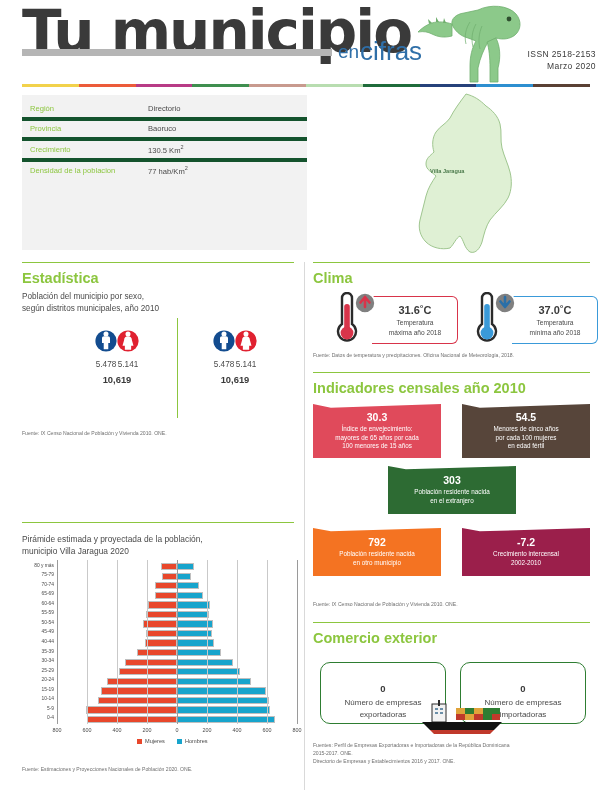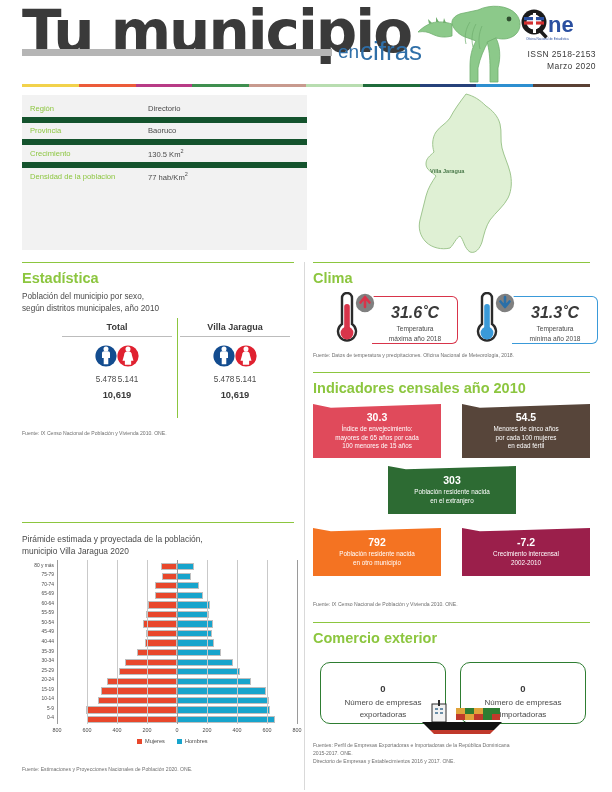--- a/index.html
+++ b/index.html
@@ -54,21 +54,21 @@
   .colorstrip span { height:3px; }
 
   
   .info-card {
     position:absolute; left:22px; top:95px; width:285px; height:155px;
     background:#f2f2f2;
   }
   .info-table { width:100%; border-collapse:collapse; margin-top:6px; }
   .info-table td {
     font-size:7.6px; padding:3.4px 0 3.4px 8px;
-    border-bottom:6px solid #14532d;
+    border-bottom:4px solid #14532d;
   }
   .info-table td.k { color:#8cc63f; width:118px; }
   .info-table td.v { color:#4a4a4a; }
   .info-table tr:last-child td { border-bottom:none; }
   sup { font-size:5.5px; }
 
   
   .map-wrap { position:absolute; left:380px; top:92px; width:210px; height:165px; }
   .map-label {
     position:absolute; left:430px; top:168px;
@@ -96,21 +96,21 @@
   .demo-colhead { font-size:9px; color:#3a3a3a; font-weight:bold; padding-bottom:4px; }
   .demo-underline { height:1px; background:#bcbcbc; margin:0 4px; }
   .demo-icons { display:flex; justify-content:center; margin-top:8px;align-items:center; }
   .demo-ic { text-align:center; }
   .demo-num { font-size:8.2px; color:#4a4a4a; margin-top:4px; }
   .demo-total { font-size:9.4px; font-weight:bold; color:#3a3a3a; margin-top:5px; }
   .vdiv-demo { position:absolute; left:177px; top:318px; width:1px; height:100px; background:#8cc63f; }
 
   
   .thermo-box { position:absolute; }
-  .temp-val { font-size:16px; font-weight:bold; color:#3a3a3a; text-align:center;font-style:italic; }
+  .temp-val { font-size:11px; font-weight:bold; color:#3a3a3a; text-align:center; }
   .temp-cap { font-size:6.6px; color:#4a4a4a; text-align:center; line-height:1.45; margin-top:2px; }
 
   
   .ribbon { position:absolute; color:#ffffff; text-align:center; }
   .ribbon .rv { font-size:10.5px; font-weight:bold; }
   .ribbon .rl { font-size:6.3px; line-height:1.42; margin-top:2px; }
   .ribbon-inner { position:relative; z-index:2; padding:0 7px; }
 
   
   .trade-box {
@@ -165,32 +165,20 @@
           <path d="M74 24 C71 31 70 39 72 47"></path>
         </g>
         <g fill="#6fae6d">
           <path d="M24 21 l-4 -4 l1 5 z"></path>
             <path d="M31 20 l-3 -5 l0 5 z"></path>
           <path d="M38 21 l-2 -5 l-1 5 z"></path>
         </g>
       </svg>
     </div>
 
-    <div class="one-logo">
-      <svg width="72" height="34" viewBox="0 0 72 34">
-        <circle cx="14" cy="14" r="12.5" fill="#1b1b1b"></circle>
-        <circle cx="14" cy="14" r="7.6" fill="#ffffff"></circle>
-        <path d="M4 9 h20 v3.2 h-20 z" fill="#2a4fa0"></path>
-        <path d="M4 13.4 h20 v3.2 h-20 z" fill="#d32f2f"></path>
-        <path d="M13 5 l3 0 l0 20 l-3 0 z" fill="#ffffff"></path>
-        <path d="M19.5 22 l7 7.5" stroke="#1b1b1b" stroke-width="3.4" fill="none"></path>
-        <text x="28" y="24" font-family="Liberation Sans, sans-serif" font-size="22" font-weight="bold" fill="#2a4fa0">ne</text>
-        <text x="6" y="32" font-family="Liberation Sans, sans-serif" font-size="3.1" fill="#2a4fa0">Oficina Nacional de Estadística</text>
-      </svg>
-    </div>
 
     <div class="issn">
       <div>ISSN  2518-2153</div>
       <div>Marzo 2020</div>
     </div>
 
     <div class="colorstrip" id="colorstrip">
         <span style="background: rgb(242, 210, 75); flex: 1 1 0%;"></span>
         <span style="background: rgb(236, 91, 58); flex: 1 1 0%;"></span>
         <span style="background: rgb(184, 59, 134); flex: 1 1 0%;"></span>
@@ -245,30 +233,20 @@
 
   <div class="sec-rule" style="left:22px; top:262px; width:272px;"></div>
   <div class="sec-title" style="left:22px; top:270px;">Estadística</div>
   <div class="sec-sub" style="left:22px; top:291px; width:265px; white-space:pre-line;">Población del municipio por sexo,
 según distritos municipales, año 2010</div>
 
   <div class="vdiv-demo"></div>
   <div class="demo-grid" id="demo-grid">
       <div class="demo-headrow">
         <div class="demo-col">
-          <div class="demo-colhead">Total</div>
-          <div class="demo-underline"></div>
-        </div>
-        <div class="demo-col">
-          <div class="demo-colhead">Villa Jaragua</div>
-          <div class="demo-underline"></div>
-        </div>
-      </div>
-      <div class="demo-headrow">
-        <div class="demo-col">
           <div class="demo-icons">
             <div class="demo-ic"><span><svg width="22" height="22" viewBox="0 0 20 28">
                   <circle cx="10" cy="14" r="13.5" fill="#134c8f"></circle>
                   <circle cx="10" cy="5.2" r="3.2" fill="#fff"></circle>
                   <path d="M7.5 8 h5 c1.6 0 2.6 1 2.6 2.6 v6 h-2.2 v8 h-5.8 v-8 h-2.2 v-6 c0 -1.6 1 -2.6 2.6 -2.6 z" fill="#fff"></path>
                 </svg></span><div class="demo-num">5.478</div></div>
             <div class="demo-ic"><span><svg width="22" height="22" viewBox="0 0 20 28">
                   <circle cx="10" cy="14" r="13.5" fill="#e02130"></circle>
                   <circle cx="10" cy="5.2" r="3.2" fill="#fff"></circle>
                   <path d="M10 8 c-3 0 -5 2 -5 5 l-2 7 h3 l0 5 h8 l0 -5 h3 l-2 -7 c0 -3 -2 -5 -5 -5 z" fill="#fff"></path>
@@ -321,21 +299,21 @@
         <div style="position:absolute;left:0px;top:0px;"><svg width="34" height="56" viewBox="0 0 34 56">
             <path d="M12 6 a5 5 0 0 1 10 0 v26 a9 9 0 1 1 -10 0 z" fill="#ffffff" stroke="#2b2b2b" stroke-width="2.4"></path>
             <circle cx="17" cy="41" r="6.4" fill="#3a9ad9"></circle>
             <rect x="14.2" y="12" width="5.6" height="28" rx="2.8" fill="#3a9ad9"></rect>
           </svg></div>
         <div style="position:absolute;left:24px;top:0px;"><svg width="22" height="22" viewBox="0 0 22 22">
             <circle cx="11" cy="11" r="10" fill="#808080" stroke="#ffffff" stroke-width="1.6"></circle>
             <path d="M11 5 L11 14 M11 15 L6.5 9.5 M11 15 L15.5 9.5" stroke="#2a6fa8" stroke-width="2.6" fill="none" stroke-linecap="round"></path>
           </svg></div>
         <div style="position:absolute;left:48px;top:12px;right:6px;">
-          <div class="temp-val">31.3˚C</div>
+          <div class="temp-val">37.0˚C</div>
           <div class="temp-cap" style="white-space:pre-line">Temperatura
 mínima año 2018</div>
         </div>
       </div>
     </div>
   <div class="src" style="left:313px; top:352px; width:280px;">Fuente: Datos de temperatura y precipitaciones. Oficina Nacional de Meteorología, 2018.</div>
 
   <div class="sec-rule" style="left:313px; top:372px; width:277px;"></div>
   <div class="sec-title" style="left:313px; top:380px;">Indicadores censales año 2010</div>
   <div id="ind-holder">

